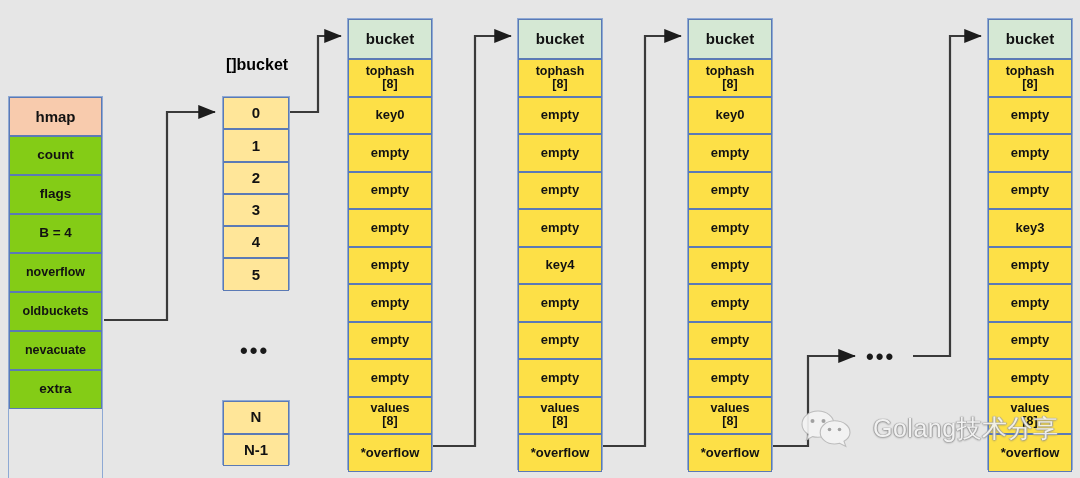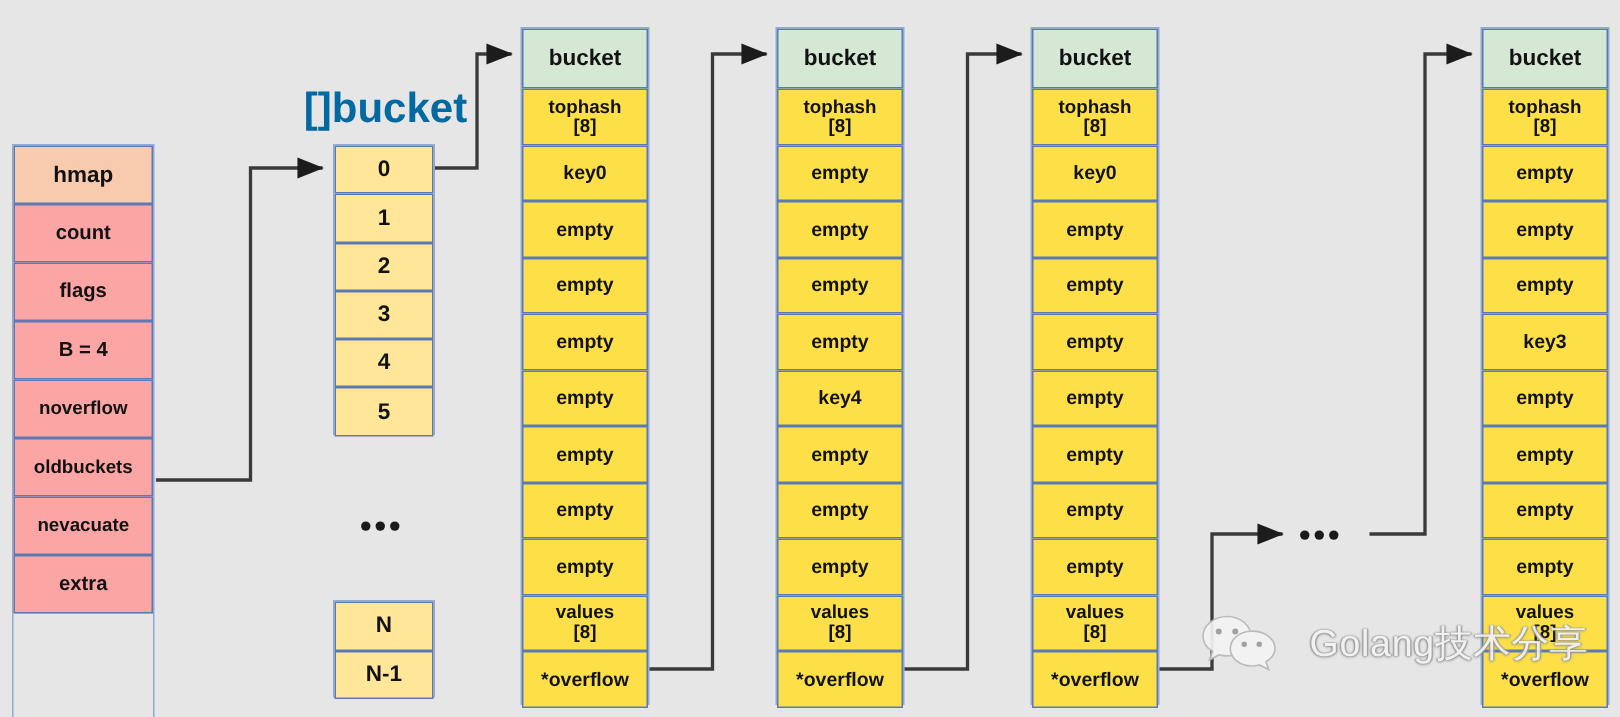--- a/index.html
+++ b/index.html
@@ -20,33 +20,33 @@
     display:flex;align-items:center;justify-content:center;
     text-align:center;
     font-weight:bold;
     color:#121212;
     line-height:1.05;
     white-space:pre-line;
   }
 
   
   #hmap{left:8px;top:68px;width:95px;height:390px;margin-top:28px;}
-  #hmap .cell{width:100%;height:39px;background:#fca5a5;font-size:13.5px;}
+  #hmap .cell{width:100%;height:39px;background:#84cc16;font-size:13.5px;}
   #hmap .cell.head{background:#f8cbad;font-size:15px;}
   #hmap .cell.small{font-size:12.5px;}
 
   
   .barr{left:222px;width:68px;}
   #barr1{top:96px;height:194px;}
   #barr2{top:400px;height:65px;}
   .barr .cell{width:100%;height:32.3px;background:#ffe699;font-size:15px;}
   #barr2 .cell{height:32.5px;}
   #barrLabel{
     position:absolute;left:198px;top:56px;width:118px;
-    font-size:28px;font-weight:bold;color:#0369a1;text-align:center;
+    font-size:16px;font-weight:bold;color:#000000;text-align:center;
   }
 
   
   .bucket{width:86px;top:18px;height:452px;}
   .bucket .cell{width:100%;background:#fde047;font-size:13px;height:37.5px;}
   .bucket .cell.head{background:#d5e8d4;font-size:15px;height:40px;}
   .bucket .cell.two{font-size:12.5px;}
   #b1{left:347px;}
   #b2{left:517px;}
   #b3{left:687px;}

